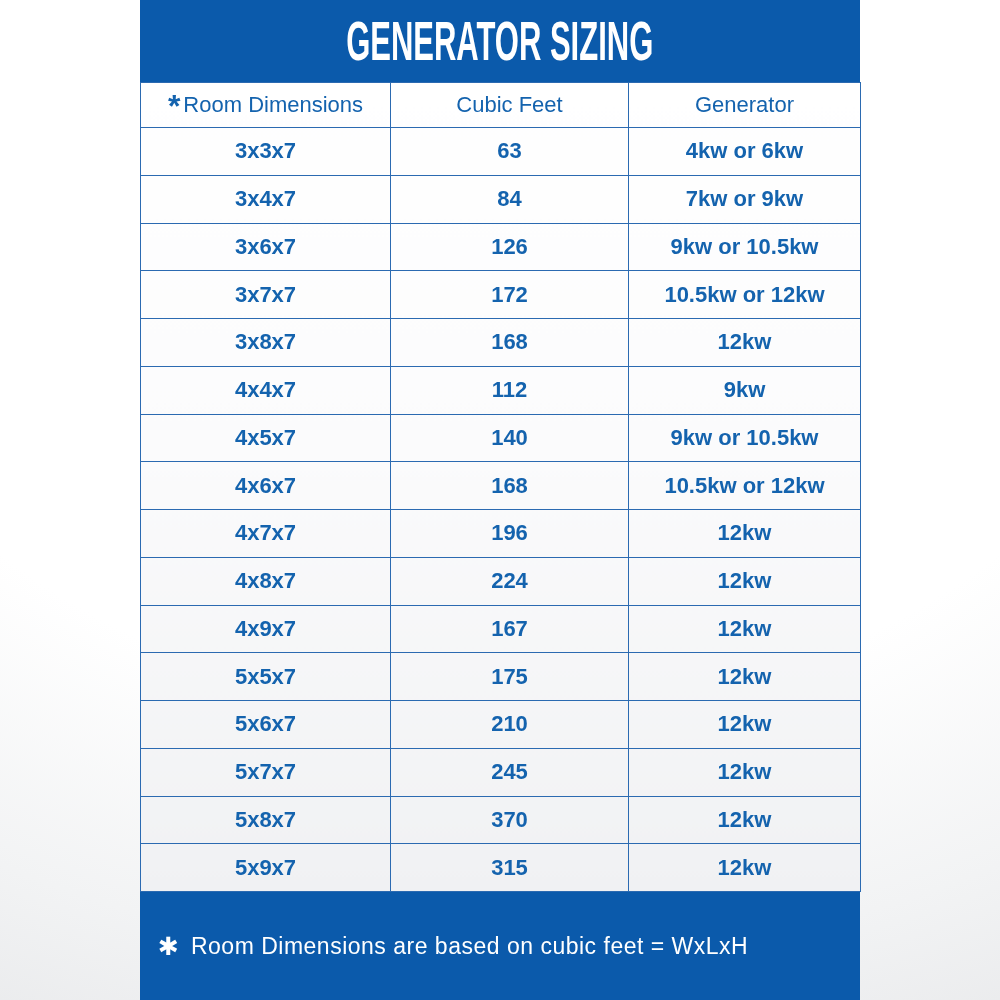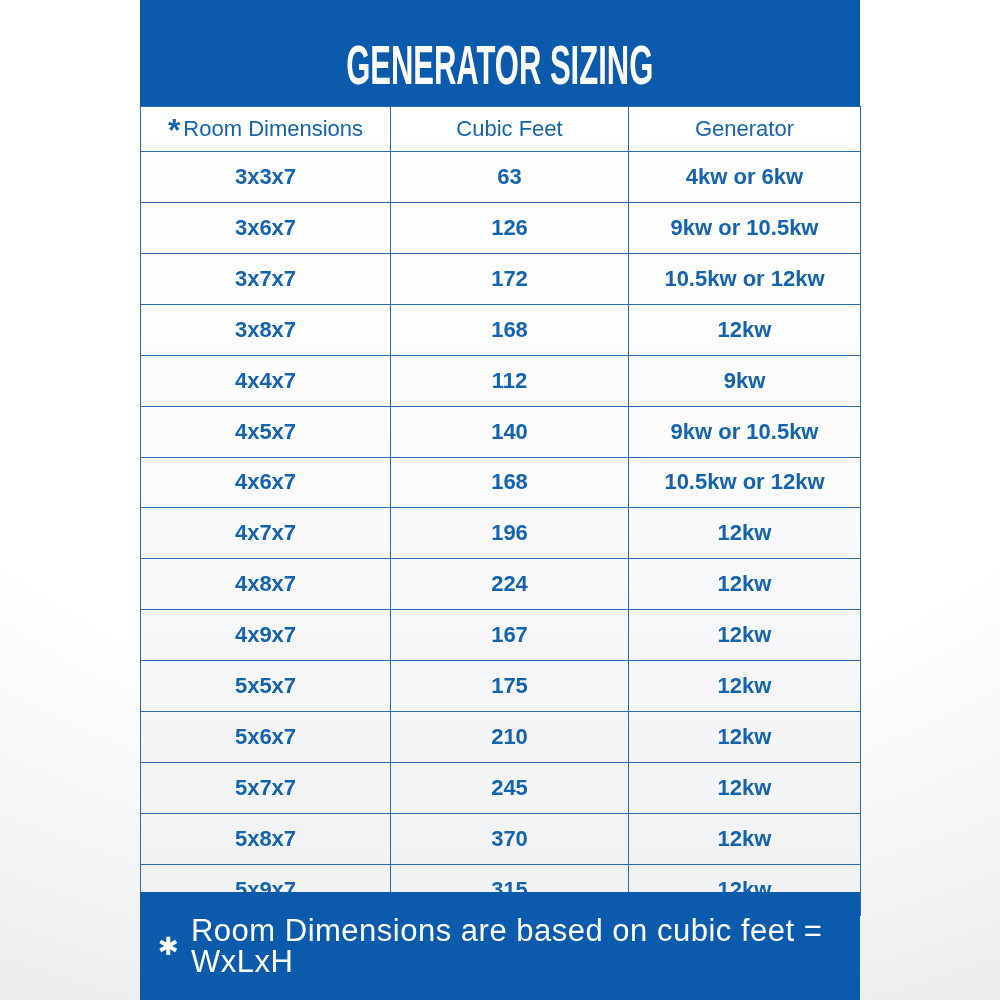--- a/index.html
+++ b/index.html
@@ -28,21 +28,20 @@
     width: 720px;
     height: 1000px;
     background: var(--panel-blue);
   }
   .title-band {
     height: 82px;
     display: flex;
     align-items: center;
     justify-content: center;
     overflow: hidden;
-    margin-top: 24px;
   }
   .title {
     color: var(--title-white);
     font-weight: 700;
     font-size: 50px;
     line-height: 1;
     letter-spacing: 0px;
     white-space: nowrap;
     transform: scale(0.62, 1.12);
     transform-origin: 50% 55%;
@@ -91,21 +90,21 @@
     padding-left: 18px;
     color: #ffffff;
     background: var(--panel-blue);
   }
   .foot-asterisk {
     font-size: 25px;
     margin-right: 12px;
     line-height: 1;
   }
   .foot-text {
-    font-size: 31px;
+    font-size: 23px;
     letter-spacing: 0.5px;
     line-height: 1;
   }
 </style>
 </head>
 <body>
 
 <div class="stage">
   <div class="panel">
 
@@ -126,20 +125,25 @@
           <th><span>Generator</span></th>
         </tr>
       </thead>
       <tbody id="table-body">
           <tr>
             <td>3x3x7</td>
             <td>63</td>
             <td>4kw or 6kw</td>
           </tr>
           <tr>
+            <td>3x4x7</td>
+            <td>84</td>
+            <td>7kw or 9kw</td>
+          </tr>
+          <tr>
             <td>3x6x7</td>
             <td>126</td>
             <td>9kw or 10.5kw</td>
           </tr>
           <tr>
             <td>3x7x7</td>
             <td>172</td>
             <td>10.5kw or 12kw</td>
           </tr>
           <tr>

